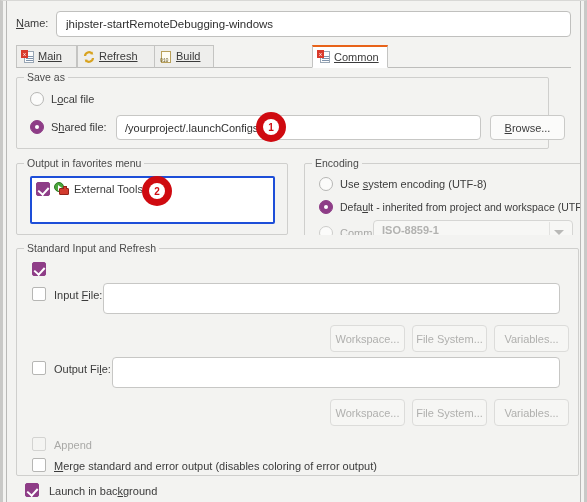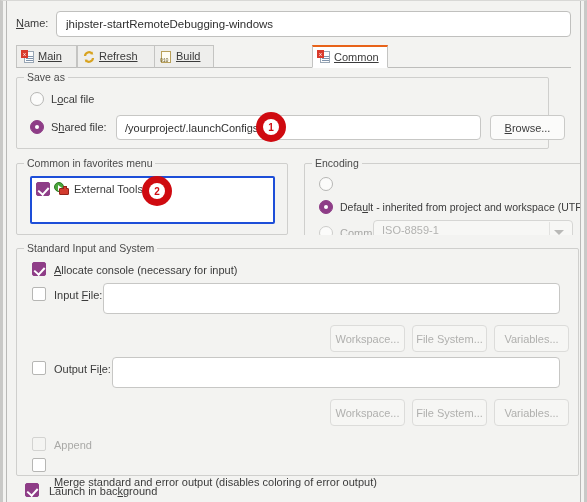--- a/index.html
+++ b/index.html
@@ -98,21 +98,21 @@
     position:absolute;box-sizing:border-box;background:#fbfbfa;
     border:1px solid #cacac8;border-radius:4px;
     font-size:11px;color:#3b3b3b;
     display:flex;align-items:center;justify-content:center;
     font-family:"Liberation Sans","DejaVu Sans",sans-serif;
   }
   .btn u{text-decoration:underline;}
   .btn.dis{color:#b0b0ae;border:1px solid #dcdcda;background:#f6f6f4;}
   .combo{
     position:absolute;box-sizing:border-box;background:#f7f7f5;
-    border:1px solid #d6d6d4;border-radius:4px;
+    border:1px solid #d6d6d4;border-radius:4px;font-weight:bold;
   }
   .combo .val{position:absolute;left:8px;top:3px;font-size:11px;color:#b2b2b0;}
   .combo .arw{position:absolute;right:8px;top:9px;width:0;height:0;
     border-left:5px solid transparent;border-right:5px solid transparent;border-top:5px solid #b9b9b7;}
   .combo .div{position:absolute;right:22px;top:1px;bottom:1px;width:1px;background:#e2e2e0;}
   
   .listbox{position:absolute;box-sizing:border-box;background:#fff;border:2px solid #1d4ed8;border-radius:2px;}
   .li{position:absolute;display:flex;align-items:center;gap:4px;font-size:11px;color:#3b3b3b;}
   .ico-ext{position:relative;width:16px;height:14px;flex:0 0 auto;}
   .ico-ext .grn{position:absolute;left:0px;top:0px;width:10px;height:10px;border-radius:50%;background:#4ba63c;border:1px solid #2f7a24;box-sizing:border-box;}
@@ -202,57 +202,57 @@
 
     <span class="radio on" style="left:13px;top:42px;"></span>
     <span class="lab" style="left:34px;top:43px;">S<u>h</u>ared file:</span>
 
     <input class="txt" style="left: 99px; top: 37px; width: 365px; height: 25px; line-height: 23px;" value="/yourproject/.launchConfigs">
 
     <div class="btn" style="left:473px;top:37px;width:75px;height:25px;"><u>B</u>rowse...</div>
   </div>
 
   <div class="grp" style="left:9px;top:162px;width:272px;height:72px;">
-    <span class="grplbl">Common in favorites menu</span>
+    <span class="grplbl">Output in favorites menu</span>
     <div class="listbox" style="left:13px;top:12px;width:245px;height:48px;">
       <div class="li" style="left:4px;top:4px;">
         <span class="cb on" style="position:relative;display:inline-block;"></span>
         <span class="ico-ext">
           <span class="grn"></span>
               <span class="box"></span>
         </span>
         <span>External Tools</span>
       </div>
     </div>
   </div>
 
   <div class="clipgrp" style="left:296px;top:155px;width:290px;height:79px;">
     <div class="grp" style="left:1px;top:7px;width:284px;height:90px;">
       <span class="grplbl">Encoding</span>
 
       <span class="radio" style="left:14px;top:13px;"></span>
+      <span class="lab" style="left:35px;top:14px;">Use <u>s</u>ystem encoding (UTF-8)</span>
 
       <span class="radio on" style="left:14px;top:36px;"></span>
       <span class="lab" style="left:35px;top:37px;font-size:10.5px;">Defa<u>u</u>lt - inherited from project and workspace (UTF-8)</span>
 
       <span class="radio dis" style="left:14px;top:62px;"></span>
       <span class="lab dis" style="left:35px;top:63px;">Common</span>
       <div class="combo" style="left:68px;top:56px;width:200px;height:23px;">
         <span class="val">ISO-8859-1</span>
         <span class="div"></span>
         <span class="arw"></span>
       </div>
     </div>
   </div>
 
   <div class="grp" style="left:9px;top:247px;width:563px;height:228px;">
-    <span class="grplbl">Standard Input and System</span>
+    <span class="grplbl">Standard Input and Refresh</span>
 
     <span class="cb on" style="left:15px;top:13px;"></span>
-    <span class="lab" style="left:37px;top:15px;"><u>A</u>llocate console (necessary for input)</span>
 
     <span class="cb" style="left:15px;top:38px;"></span>
     <span class="lab" style="left:37px;top:40px;">Input <u>F</u>ile:</span>
     <input class="txt" style="left: 86px; top: 34px; width: 457px; height: 31px; line-height: 29px;" value="">
 
     <div class="btn dis" style="left:313px;top:76px;width:75px;height:27px;">Workspace...</div>
     <div class="btn dis" style="left:395px;top:76px;width:75px;height:27px;">File System...</div>
     <div class="btn dis" style="left:477px;top:76px;width:75px;height:27px;">Variables...</div>
 
     <span class="cb" style="left:15px;top:112px;"></span>
@@ -260,21 +260,21 @@
     <input class="txt" style="left: 95px; top: 108px; width: 448px; height: 31px; line-height: 29px;" value="">
 
     <div class="btn dis" style="left:313px;top:150px;width:75px;height:27px;">Workspace...</div>
     <div class="btn dis" style="left:395px;top:150px;width:75px;height:27px;">File System...</div>
     <div class="btn dis" style="left:477px;top:150px;width:75px;height:27px;">Variables...</div>
 
     <span class="cb dis" style="left:15px;top:188px;"></span>
     <span class="lab dis" style="left:37px;top:190px;">Append</span>
 
     <span class="cb" style="left:15px;top:209px;"></span>
-    <span class="lab" style="left:37px;top:211px;margin-top:16px;"><u>M</u>erge standard and error output (disables coloring of error output)</span>
+    <span class="lab" style="left:37px;top:211px;"><u>M</u>erge standard and error output (disables coloring of error output)</span>
   </div>
 
   <span class="cb on" style="left:18px;top:482px;"></span>
   <span class="lab" style="left:42px;top:484px;">Launch in bac<u>k</u>ground</span>
 
   <div class="badge" style="left:249px;top:111px;">
     <span class="inner">1</span>
   </div>
   <div class="badge" style="left:135px;top:175px;">
     <span class="inner">2</span>

